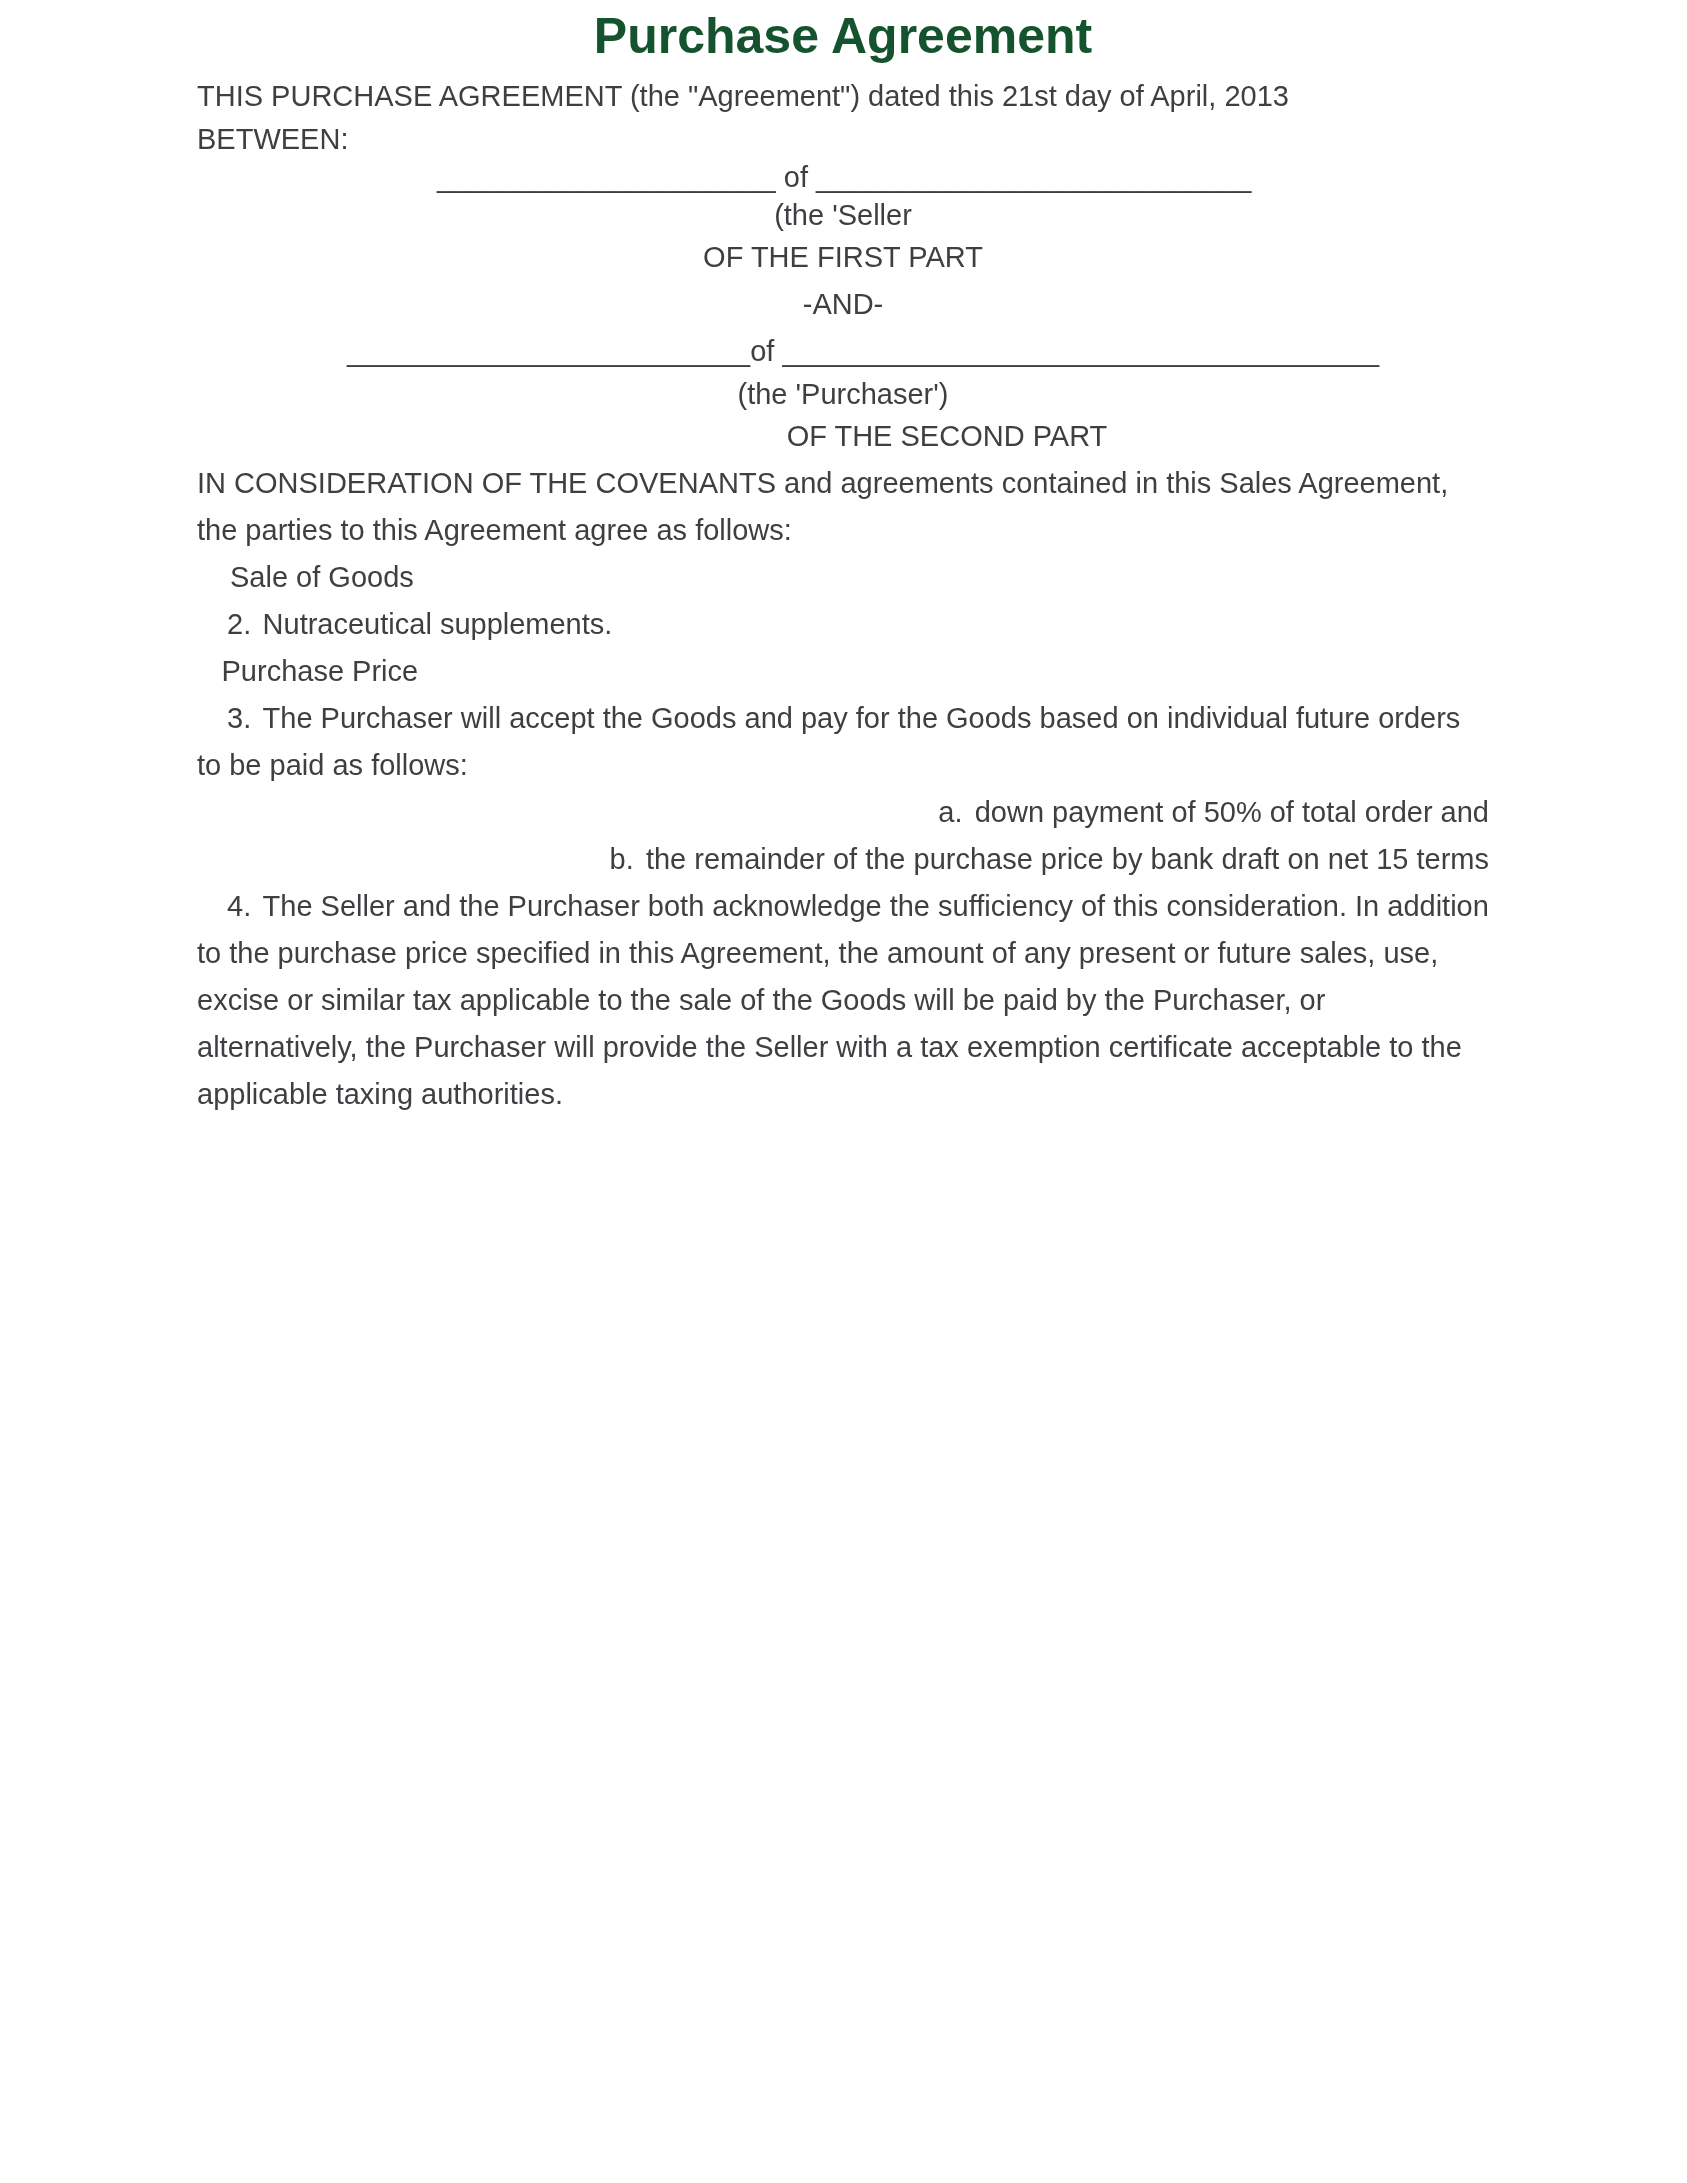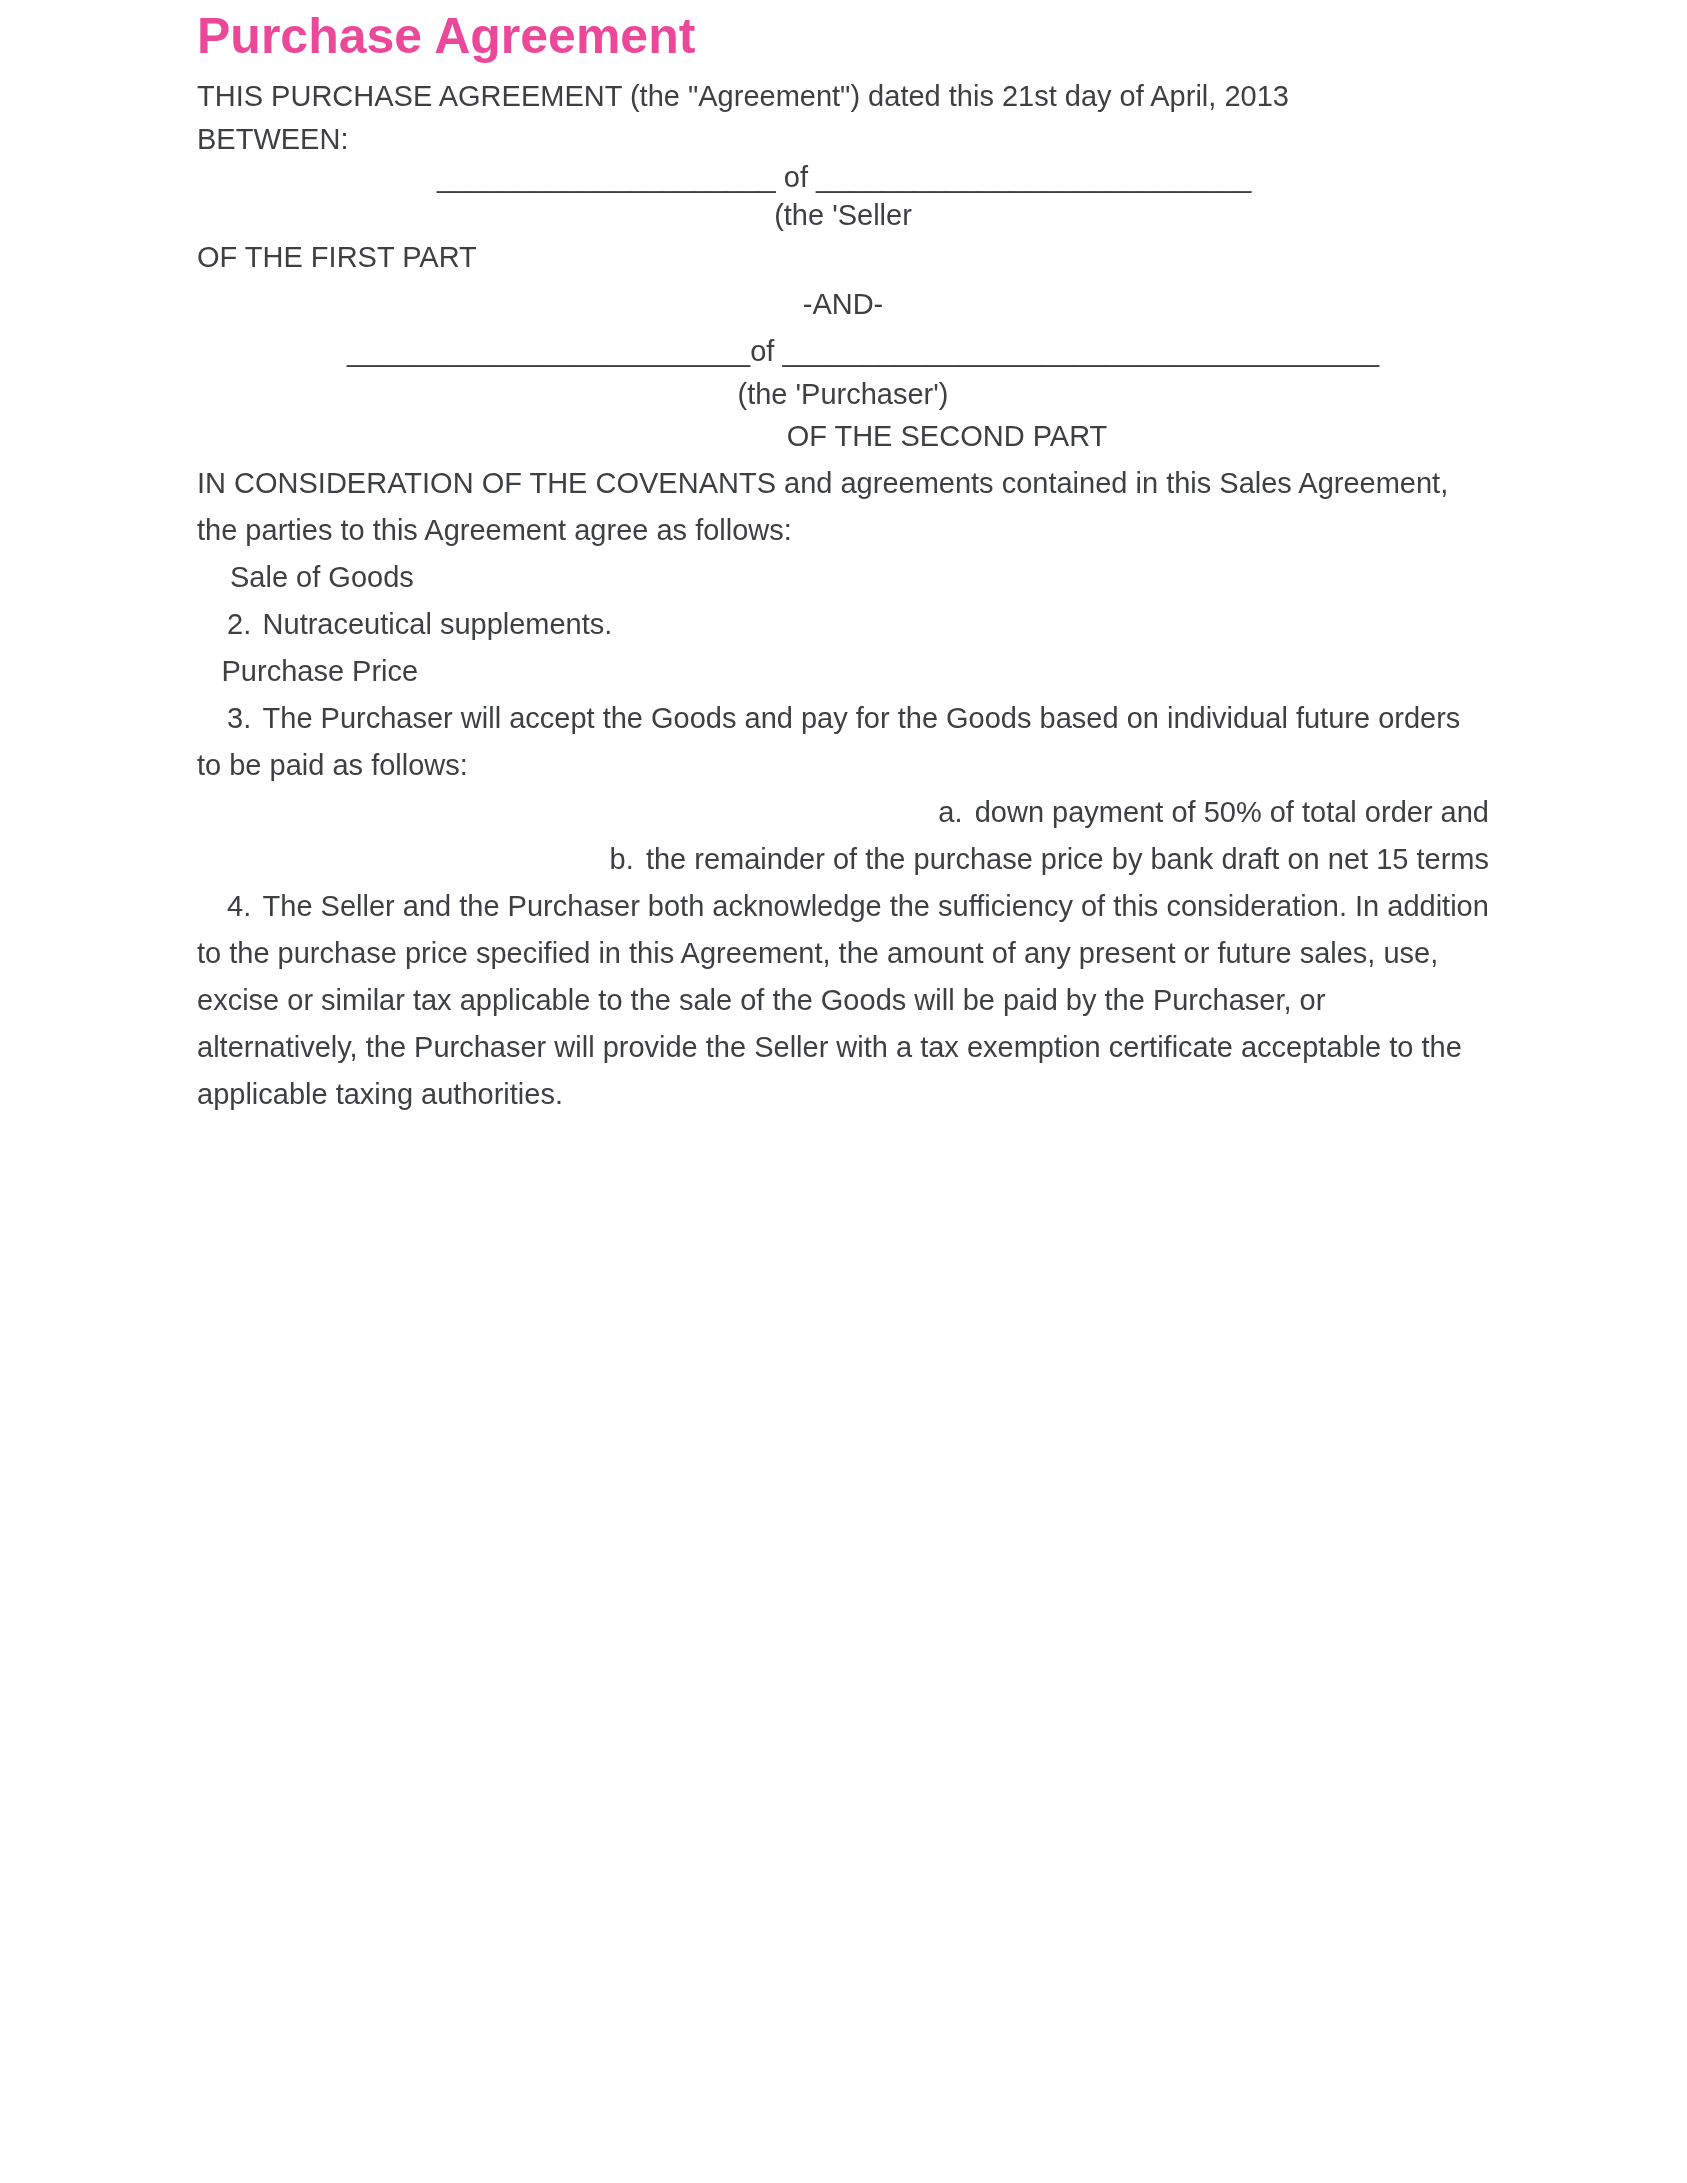--- a/index.html
+++ b/index.html
@@ -21,31 +21,31 @@
   .doc {
     padding: 0 198px 0 197px;
   }
   .doc p { margin: 0; }
 
   .title {
     margin-top: 205px;
     font-size: 50px;
     line-height: 73px;
     font-weight: 600;
-    color: #ec4899;
-    text-align: left;
+    color: #14532d;
+    text-align: center;
     letter-spacing: 0px;
   }
   .intro-line   { margin-top: 69px; }
   .between      { margin-top: 37px; line-height: 38px; }
 
   .blank-row-1  { margin-top: 0;  line-height: 38px; padding-left: 240px; white-space: nowrap; }
   .caption-seller { margin-top: 17.5px; line-height: 38px; text-align: center; }
 
-  .first-part   { margin-top: 81px; }
+  .first-part   { margin-top: 81px; text-align: center; }
   .and-sep      { margin-top: 38px; text-align: center; }
 
   .blank-row-2  { margin-top: 28px; padding-left: 150px; white-space: nowrap; }
   .caption-purchaser { margin-top: 1.7px; line-height: 38px; text-align: center; }
 
   .second-part  { margin-top: 43px; text-align: center; transform: translateX(104px); }
 
   .consideration { margin-top: 29px; }
 
   .heading-sale  { margin-top: 31px; padding-left: 33px; }

